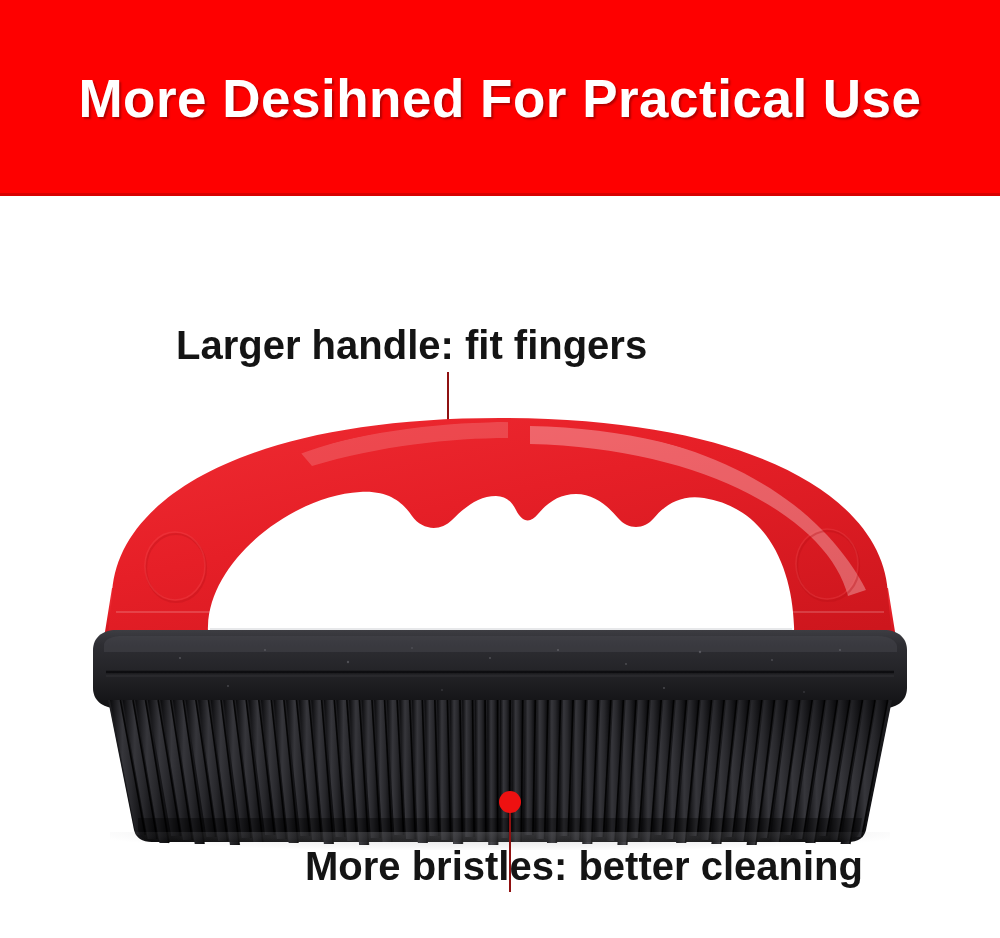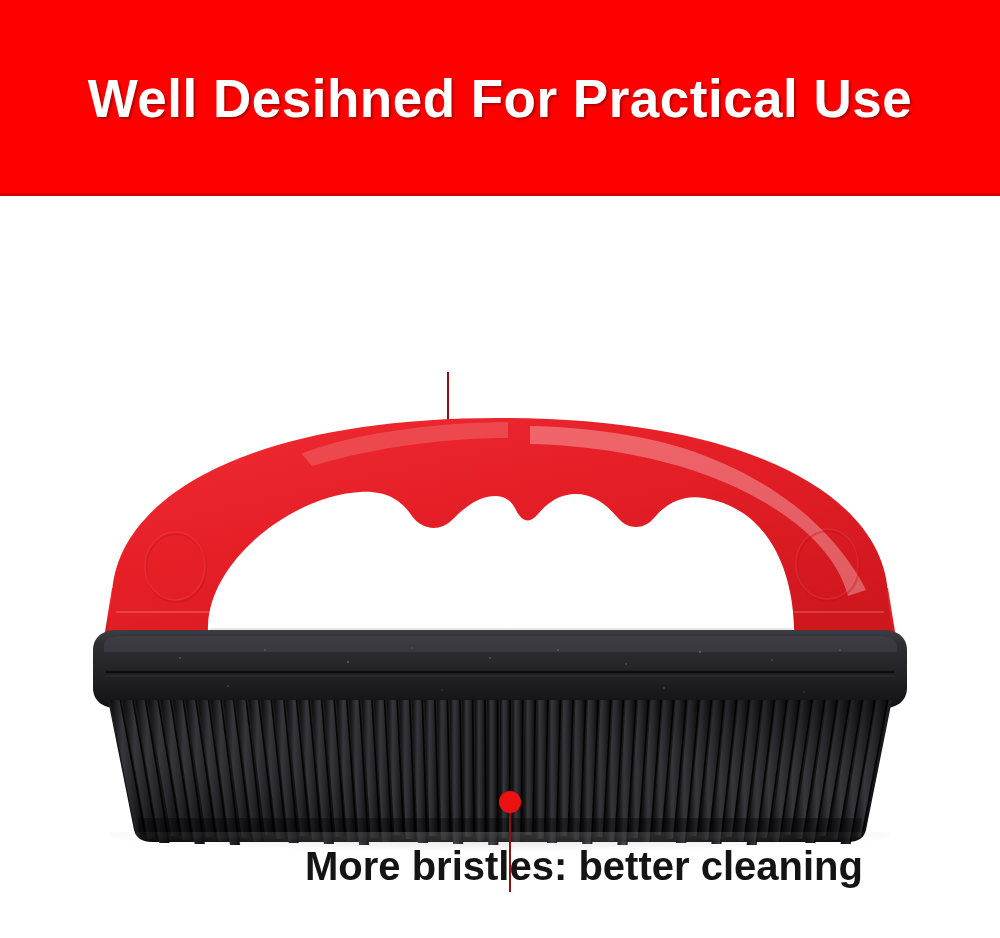--- a/index.html
+++ b/index.html
@@ -123,23 +123,24 @@
                 rgba(255,255,255,0) 78%);
     pointer-events: none;
   }
 </style>
 </head>
 <body>
 
 <div id="page">
 
   <div class="banner">
-    <div class="banner-title">Well Desihned For Practical Use</div>
+    <div class="banner-title">More Desihned For Practical Use</div>
   </div>
 
+  <div class="caption" id="caption-top">Larger handle: fit fingers</div>
 
   <div class="leader-line" id="leader-line-top"></div>
   <div class="leader-dot" id="leader-dot-top"></div>
 
   <div id="brush">
     <svg width="880" height="450" viewBox="0 0 880 450" xmlns="http://www.w3.org/2000/svg">
       <defs>
 
         <linearGradient id="redBody" x1="0" y1="0" x2="0" y2="1">
           <stop offset="0%" stop-color="#f0333a"></stop>

